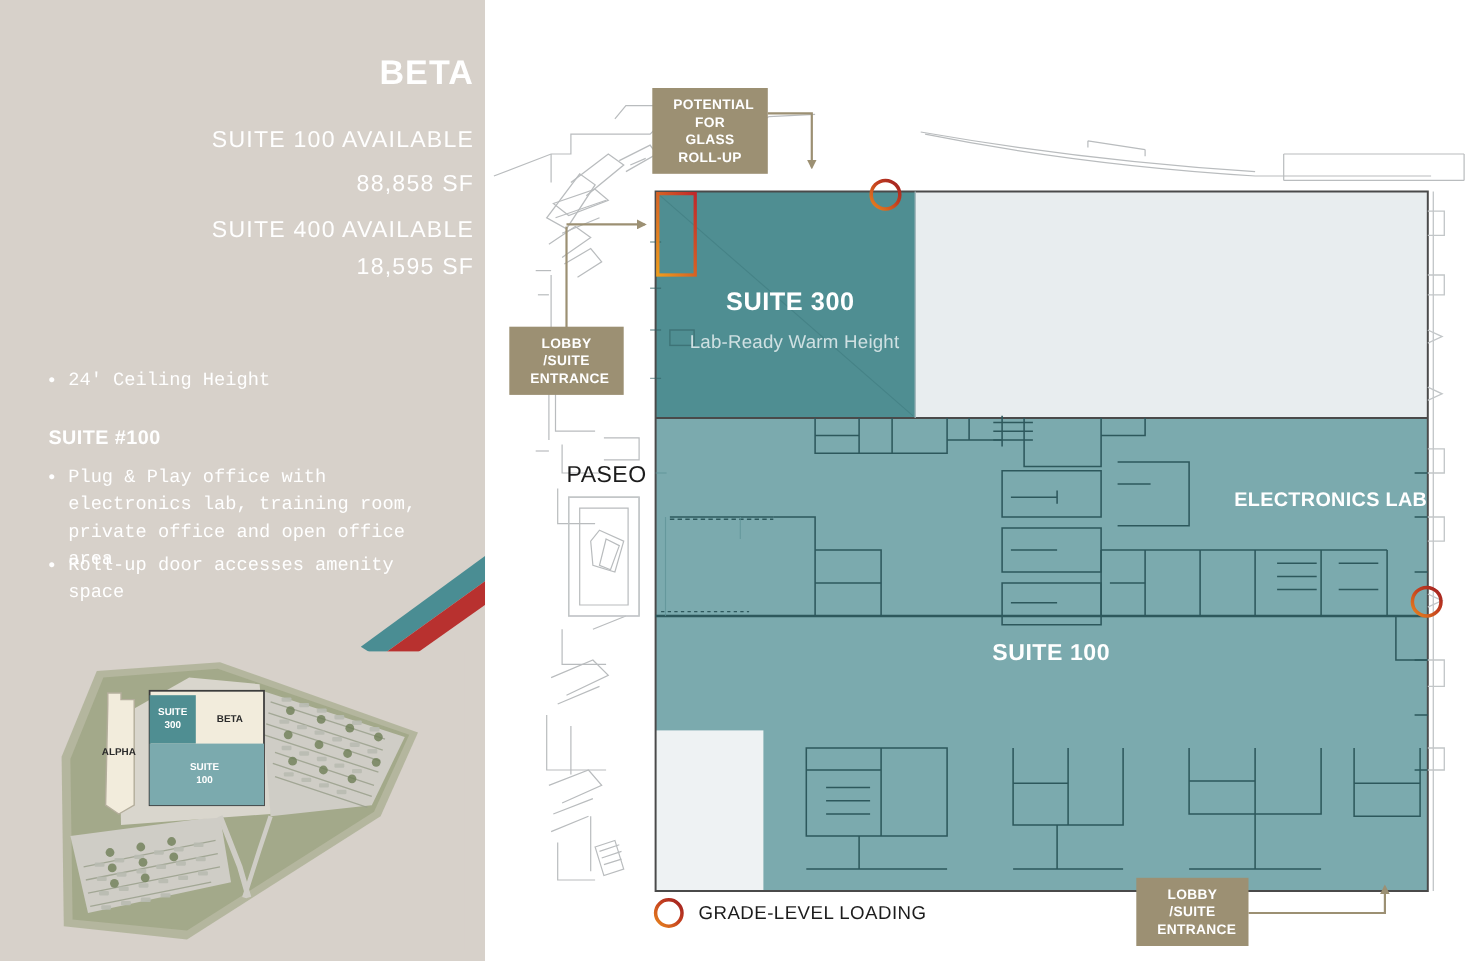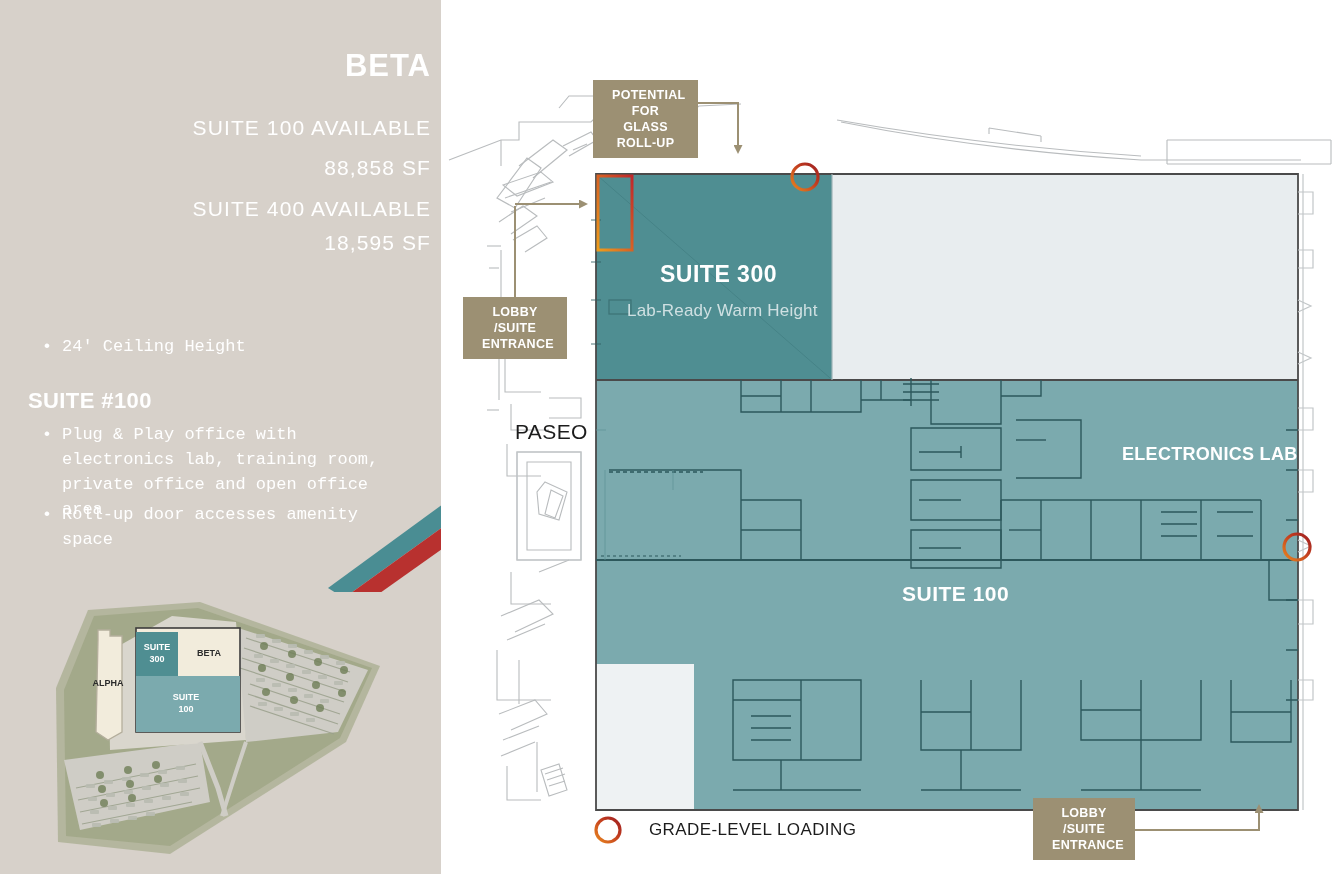--- a/index.html
+++ b/index.html
@@ -31,22 +31,22 @@
   .bullet-row{
     position:absolute;left:44px;right:30px;color:#ffffff;
     font-size:17px;line-height:25px;
   }
   .bullet-row .dot{
     position:absolute;left:0;top:-1px;font-size:17px;line-height:25px;
   }
   .bullet-row .txt{display:block;margin-left:18px;font-family:Liberation Mono, monospace;}
   #bullet-ceiling{top:334px;}
   #suite100-head{
-    position:absolute;left:28px;top:388px;color:#ffffff;
-    font-size:22px;font-weight:bold;letter-spacing:.4px;
+    position:absolute;left:44px;top:388px;color:#ffffff;
+    font-size:18px;font-weight:bold;letter-spacing:.4px;
   }
   #bullet-plugplay{top:422px;}
   #bullet-rollup{top:502px;}
 
   
   #ribbon{position:absolute;left:320px;top:440px;width:210px;height:170px;}
 
   
   #siteplan{
     position:absolute;left:50px;top:592px;width:372px;height:272px;
@@ -68,21 +68,21 @@
 
   
   .plan-label{position:absolute;color:#ffffff;pointer-events:none;}
   #label-suite300{left:219px;top:261px;font-size:23px;font-weight:bold;letter-spacing:.5px;}
   #label-shell{left:186px;top:301px;font-size:17px;color:#cfe0e2;letter-spacing:.2px;}
   #label-suite100{left:461px;top:582px;font-size:21px;font-weight:bold;letter-spacing:.5px;}
   #label-eleclab{left:681px;top:444px;font-size:18px;font-weight:bold;letter-spacing:.3px;}
   #label-paseo{left:74px;top:420px;font-size:21px;color:#1c1c1c;font-weight:400;letter-spacing:.4px;}
 
   
-  #legend{position:absolute;left:152px;top:815px;display:flex;align-items:center;gap:26px;}
+  #legend{position:absolute;left:152px;top:815px;display:flex;align-items:center;gap:12px;}
   #legend-text{font-size:17px;color:#1c1c1c;letter-spacing:.4px;}
 </style>
 </head>
 <body>
 
 <div id="page">
 
   <div id="sidebar">
 
     <div id="beta-title">BETA</div>

